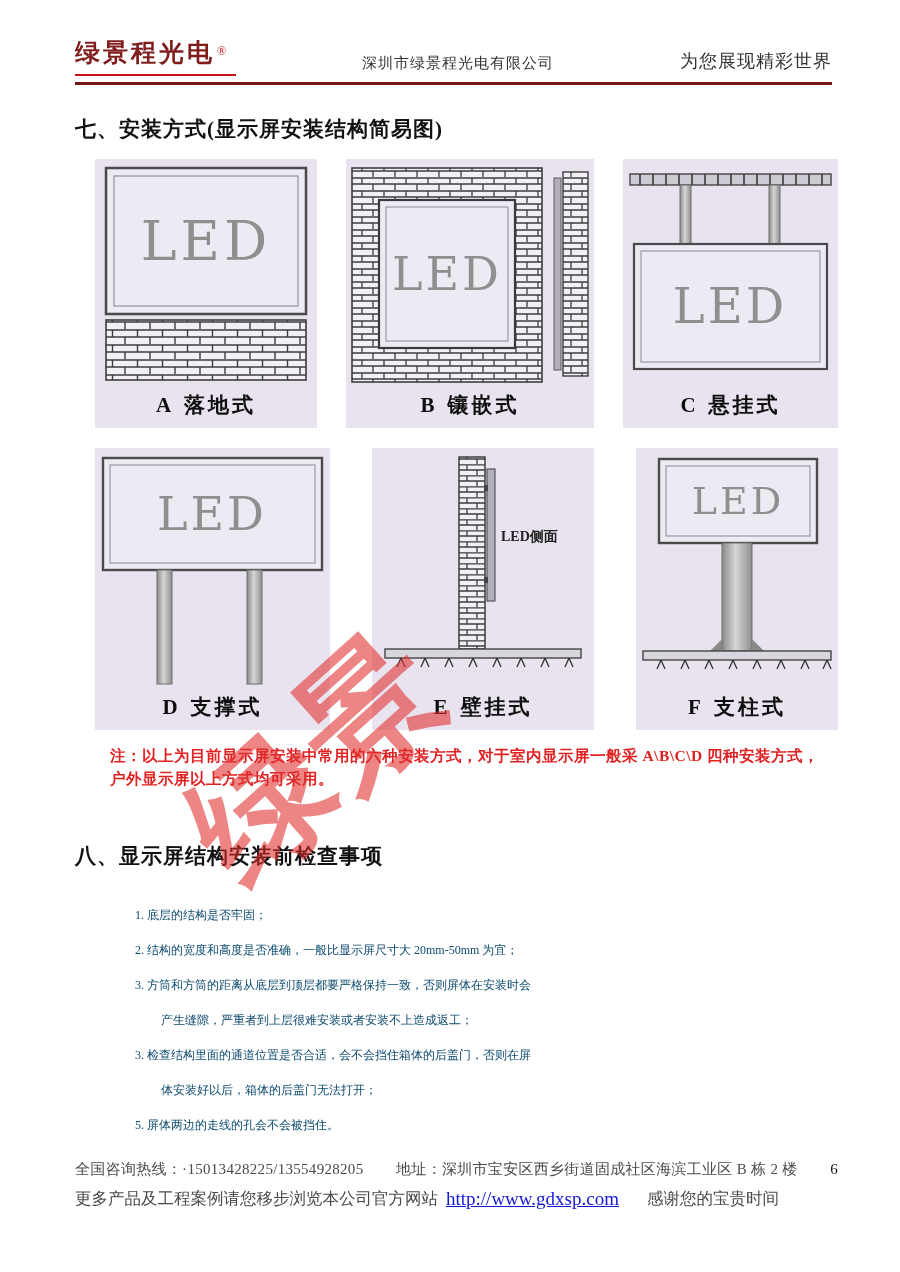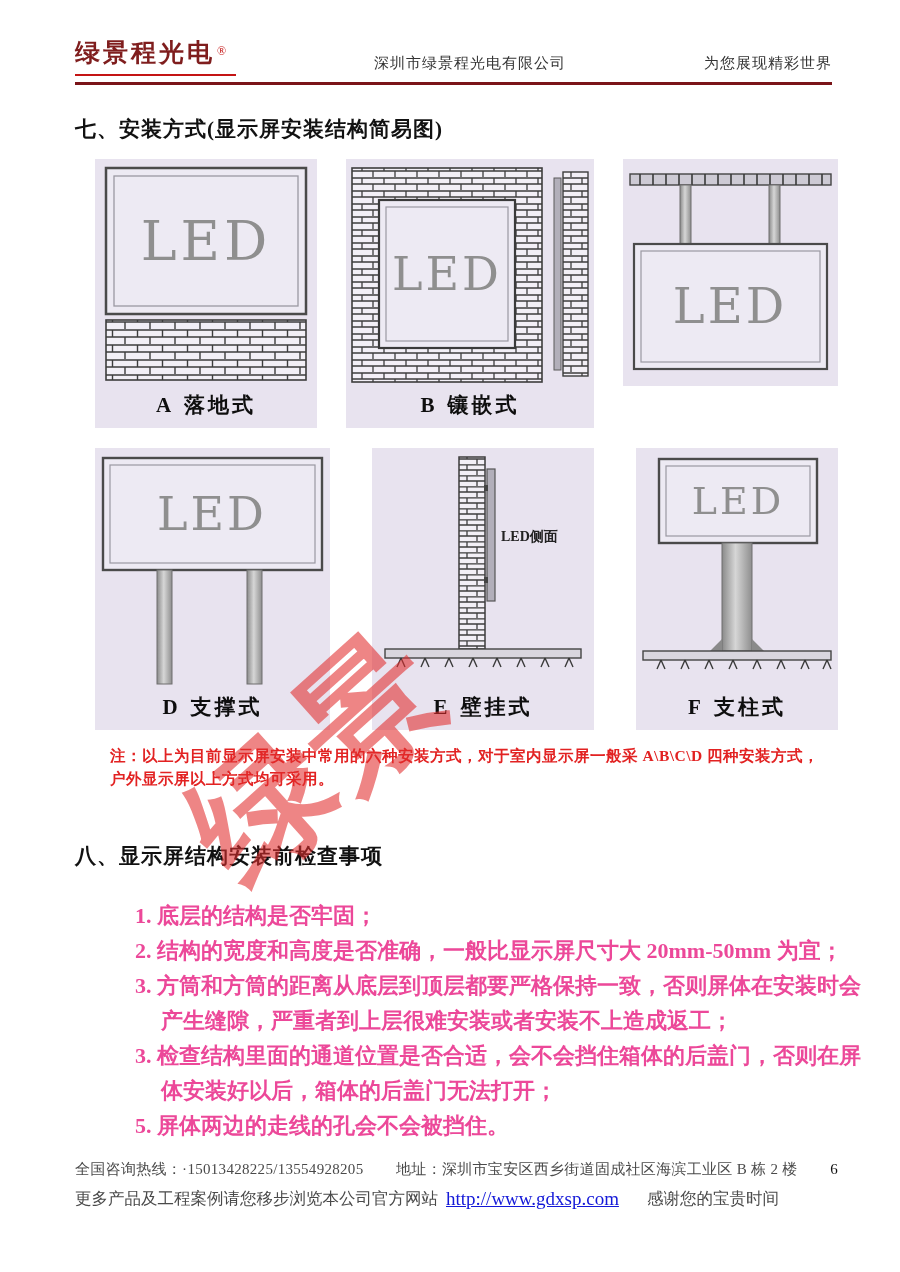--- a/index.html
+++ b/index.html
@@ -9,21 +9,21 @@
     background:#ffffff; overflow:hidden;
     font-family:"Liberation Serif","DejaVu Serif",serif; color:#151515;
   }
 
   
   .hdr { display:flex; align-items:flex-end; padding:36px 68px 0 75px; }
   .logo-wrap { border-bottom:2px solid #c41414; padding:0 10px 5px 0; }
   .logo { color:#7f1d1d; font-size:25px; font-weight:bold; letter-spacing:3px; }
   .logo-reg { color:#c41414; font-size:12px; vertical-align:super; margin-left:2px; }
   .hdr-company { flex:1; text-align:center; font-size:15px; color:#333; padding-bottom:3px; letter-spacing:1px; }
-  .hdr-slogan { font-size:15px; color:#333; padding-bottom:3px; letter-spacing:1px; }
+  .hdr-slogan { font-size:18px; color:#333; padding-bottom:3px; letter-spacing:1px; }
   .hdr-rule { height:3px; background:#7a1418; margin:6px 68px 0 75px; }
 
   
   .sec-title { margin-left:75px; font-size:21px; font-weight:bold; letter-spacing:1px; color:#111; }
   .sec7-title { margin-top:30px; }
   .sec8-title { margin-top:52px; }
 
   
   .diagrams { margin:16px 62px 0 95px; }
   .diag-row { display:flex; justify-content:space-between; align-items:flex-start; }
@@ -39,21 +39,21 @@
 
   
   .watermark {
     position:absolute; left:175px; top:672px; z-index:10;
     font-size:138px; font-weight:bold; line-height:1.25; letter-spacing:6px;
     color:rgba(226,45,45,0.58); transform:rotate(-42deg);
     pointer-events:none; white-space:nowrap;
   }
 
   
-  .checklist { margin:28px 70px 0 135px; font-size:22px; line-height:35px; color:#ec4899;font-weight:bold; }
+  .checklist { margin:28px 70px 0 135px; font-size:12px; line-height:35px; color:#0c4a6e; }
   .check-line { white-space:nowrap; }
   .check-line.cont { padding-left:26px; }
 
   
   .footer { position:absolute; left:75px; right:62px; top:1160px; }
   .f1 { display:flex; justify-content:space-between; align-items:baseline; font-size:15px; color:#4a4a4a; letter-spacing:.3px; }
   .f1 .pgnum { color:#111; font-size:15px; }
   .f2 { margin-top:9px; font-size:16.5px; color:#4a4a4a; display:flex; align-items:center; }
   .site-link { color:#1318d8; font-size:19px; margin:0 28px 0 8px; text-decoration:underline; }
 </style>
@@ -125,20 +125,23 @@
             </linearGradient>
           </defs>
           <rect x="2" y="10" width="201" height="11" fill="#cdcad4" stroke="#444444" stroke-width="1.4"></rect>
           <path d="M12 10V21M25 10V21M38 10V21M51 10V21M64 10V21M77 10V21M90 10V21M103 10V21M116 10V21M129 10V21M142 10V21M155 10V21M168 10V21M181 10V21M194 10V21" stroke="#3a3a3a" stroke-width="1.6"></path>
           <rect x="52" y="21" width="11" height="59" fill="url(#gC)" stroke="#6f6f6f" stroke-width="1"></rect>
           <rect x="141" y="21" width="11" height="59" fill="url(#gC)" stroke="#6f6f6f" stroke-width="1"></rect>
           <rect x="6" y="80" width="193" height="125" fill="#edeaf3" stroke="#4a4a4a" stroke-width="2.2"></rect>
           <rect x="13" y="87" width="179" height="111" fill="#edeaf3" stroke="#9a98a2" stroke-width="1.2"></rect>
           <text x="102" y="159" text-anchor="middle" font-size="48" letter-spacing="3" fill="#8f8f8f" font-family="&quot;DejaVu Serif&quot;,serif">LED</text>
         </svg>
+        <div class="caption">
+          <span class="cap-letter">C</span><span class="cap-label">悬挂式</span>
+        </div>
       </div>
     </div>
 
     <div class="diag-row row2">
 
       <div class="panel">
         <svg width="225" height="235" viewBox="0 0 225 235">
           <defs>
             <linearGradient id="gD" x1="0" y1="0" x2="1" y2="0">
               <stop offset="0" stop-color="#8a8a8a"></stop>

